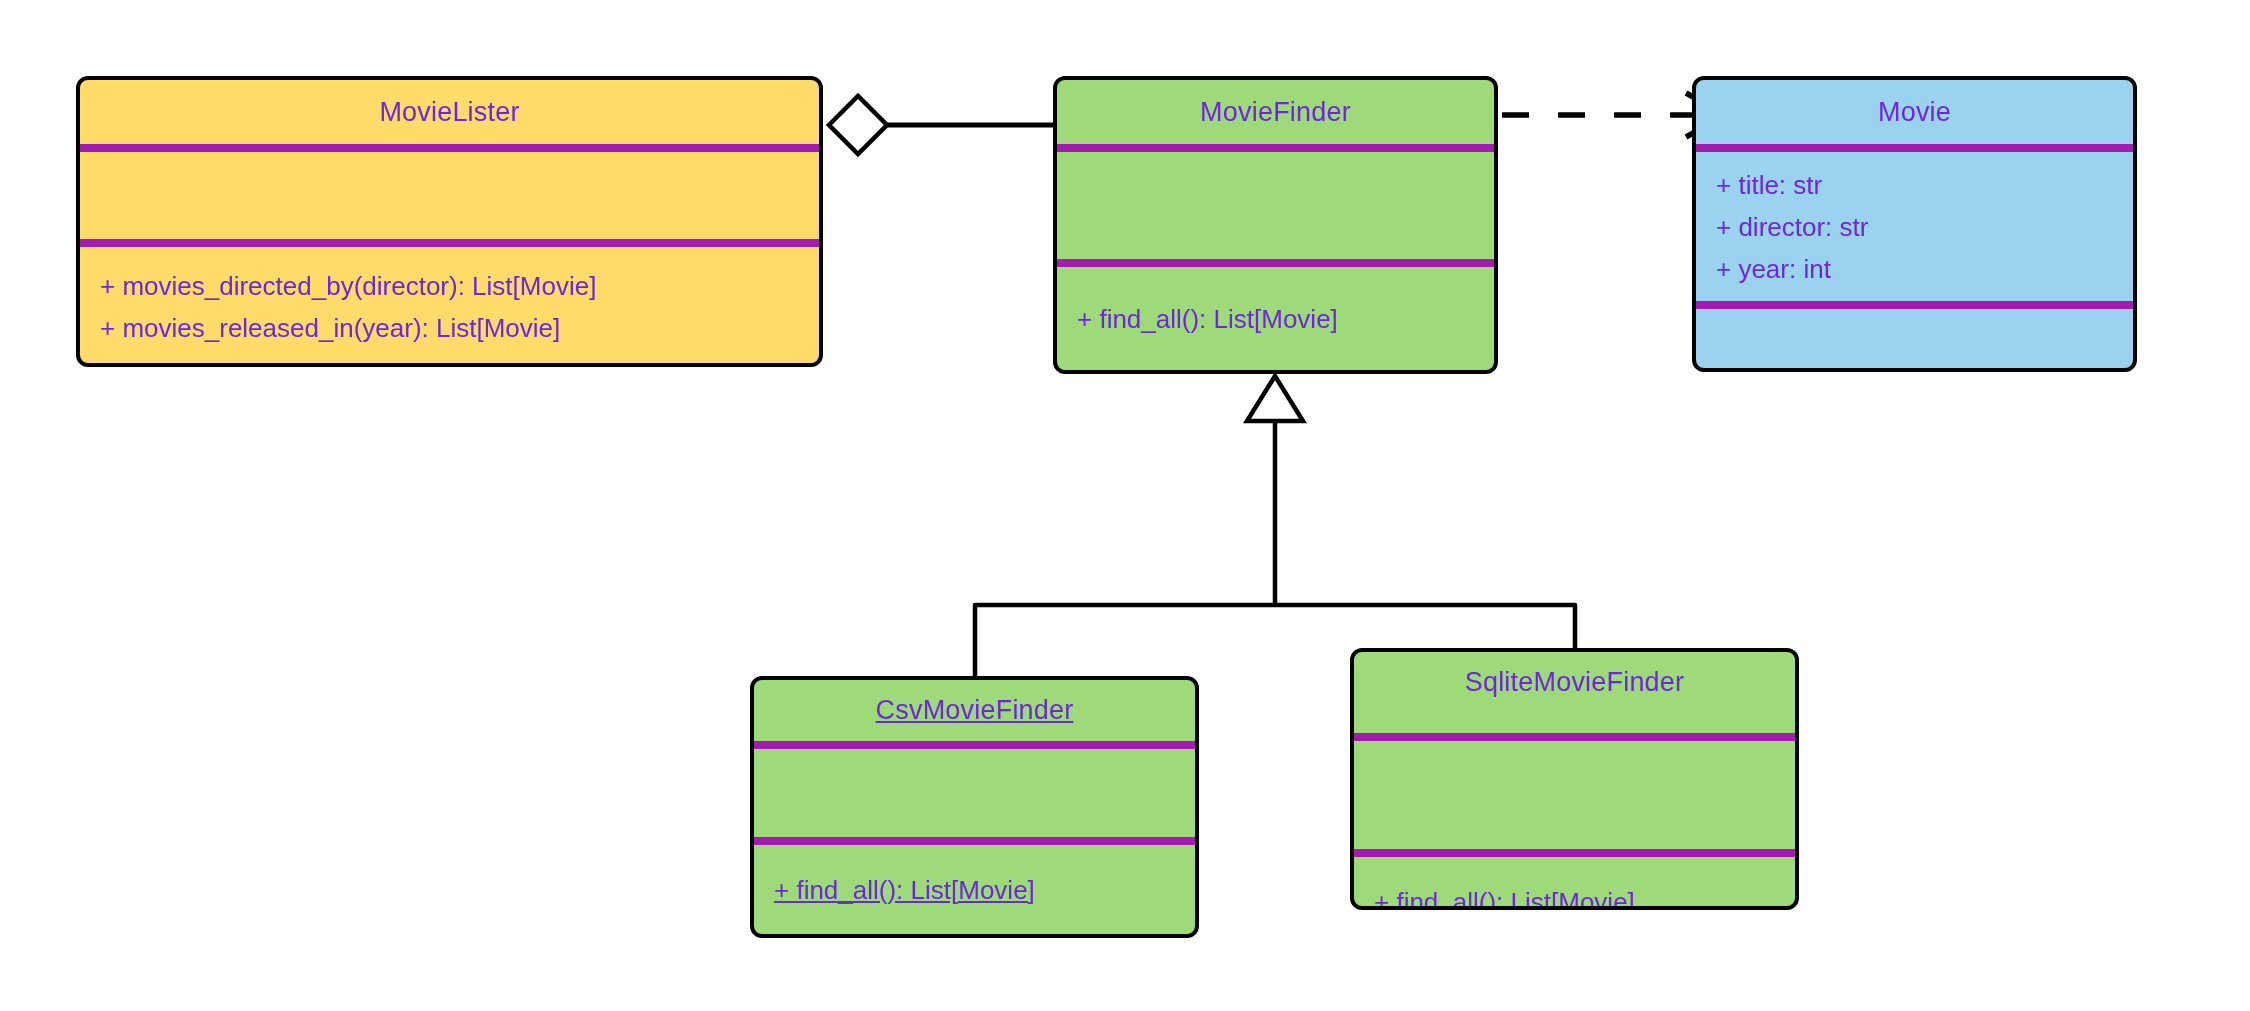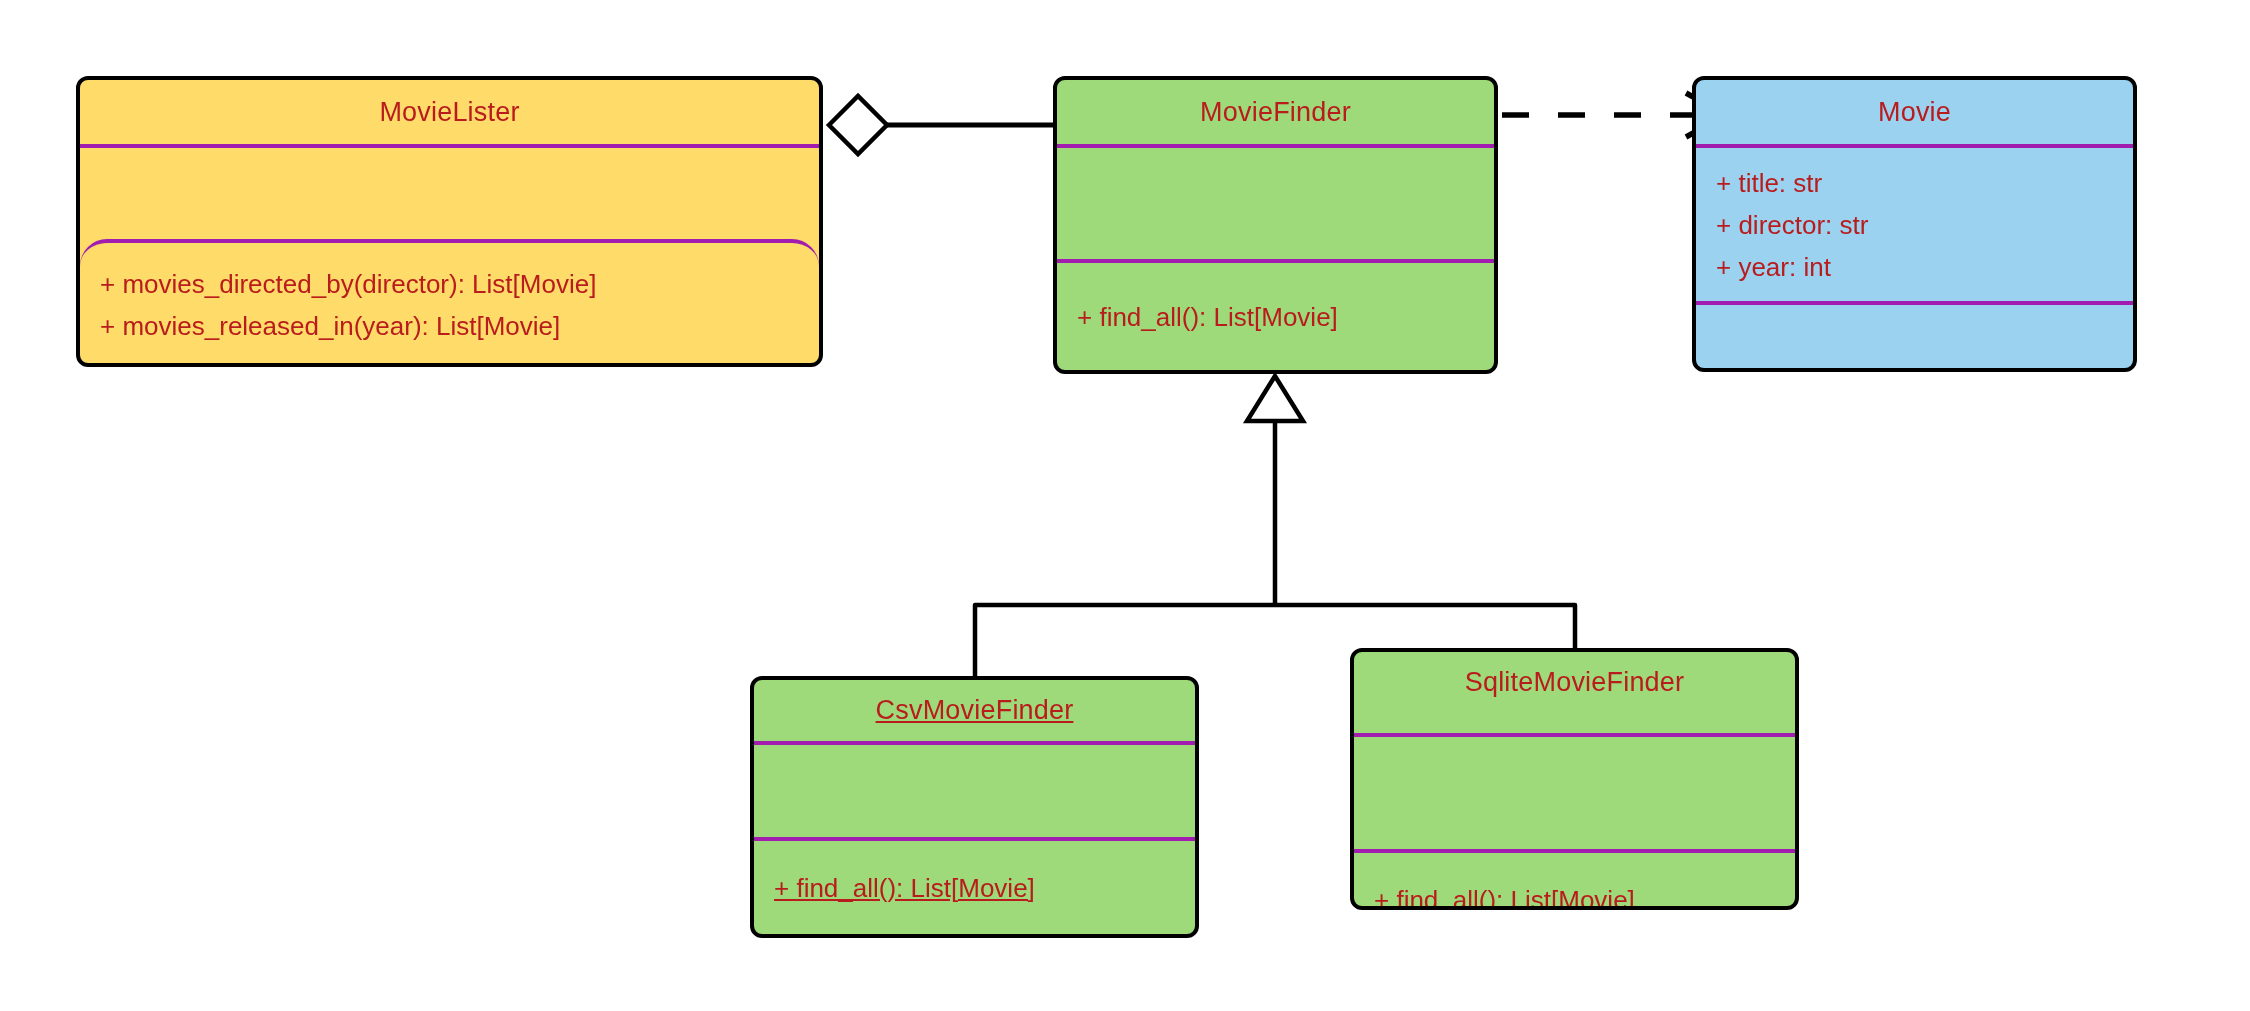--- a/index.html
+++ b/index.html
@@ -6,21 +6,21 @@
     margin: 0;
     padding: 0;
     background: #ffffff;
   }
   .canvas {
     position: relative;
     width: 2204px;
     height: 1011px;
     background: #ffffff;
     font-family: "Liberation Sans", sans-serif;
-    color: #b91c1c;
+    color: #6d28d9;
     overflow: hidden;
   }
   .connector-layer {
     position: absolute;
     left: 0;
     top: 0;
     width: 2250px;
     height: 1011px;
     pointer-events: none;
   }
@@ -33,21 +33,21 @@
     flex-direction: column;
     overflow: hidden;
   }
   .fill-yellow { background: #ffdb69; }
   .fill-green  { background: #9ed97a; }
   .fill-blue   { background: #9bd2f0; }
   .sec {
     box-sizing: border-box;
     flex: 0 0 auto;
   }
-  .sec.divided { border-top: 4px solid #a21caf; padding-left: 20px; }
+  .sec.divided { border-top: 8px solid #a21caf; padding-left: 20px; }
   .uml-title {
     display: flex;
     align-items: center;
     justify-content: center;
     font-size: 27px;
     letter-spacing: 0.2px;
   }
   .uml-members {
     display: flex;
     flex-direction: column;
@@ -80,21 +80,21 @@
 
     <g>
       <path d="M1275 420 L1275 605 M975 676 L975 605 L1575 605 L1575 676" fill="none" stroke="#000000" stroke-width="4.5" stroke-linejoin="round"></path>
       <polygon points="1275,376 1247,421 1303,421" fill="#ffffff" stroke="#000000" stroke-width="4.5" stroke-linejoin="miter"></polygon>
     </g>
   </svg>
 
   <div class="uml-class fill-yellow" style="left:76px; top:76px; width:747px; height:291px;">
     <div class="sec uml-title" style="height:64px;">MovieLister</div>
     <div class="sec divided uml-members" style="height:95px;"></div>
-    <div class="sec divided uml-members" style="height:128px;border-radius:27px;">
+    <div class="sec divided uml-members" style="height:128px;">
       <div class="uml-line">+ movies_directed_by(director): List[Movie]</div>
       <div class="uml-line">+ movies_released_in(year): List[Movie]</div>
     </div>
   </div>
 
   <div class="uml-class fill-green" style="left:1053px; top:76px; width:445px; height:298px;">
     <div class="sec uml-title" style="height:64px;">MovieFinder</div>
     <div class="sec divided uml-members" style="height:115px;"></div>
     <div class="sec divided uml-members" style="height:111px;">
       <div class="uml-line">+ find_all(): List[Movie]</div>

